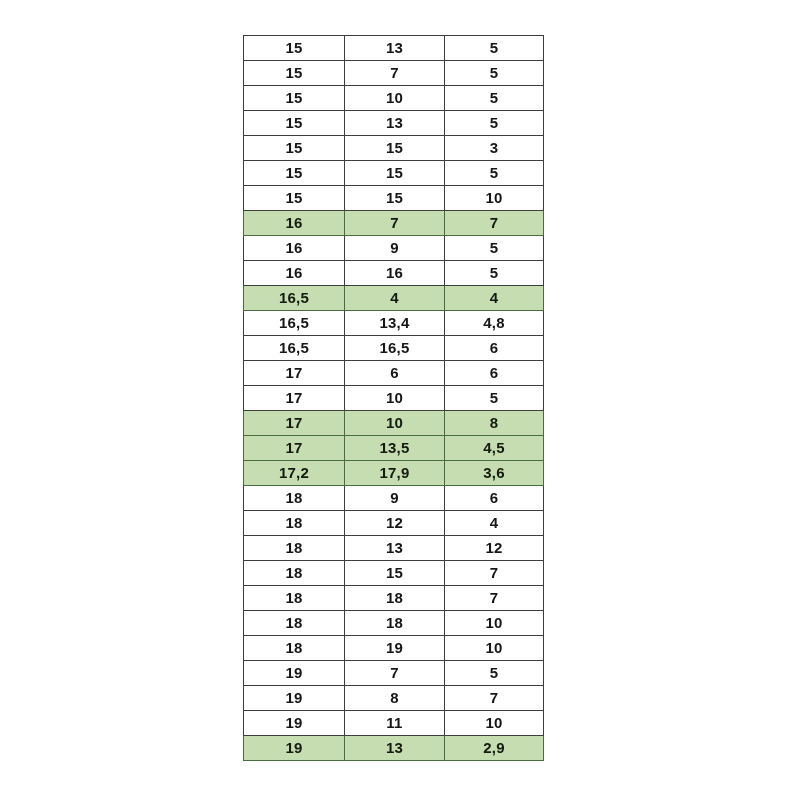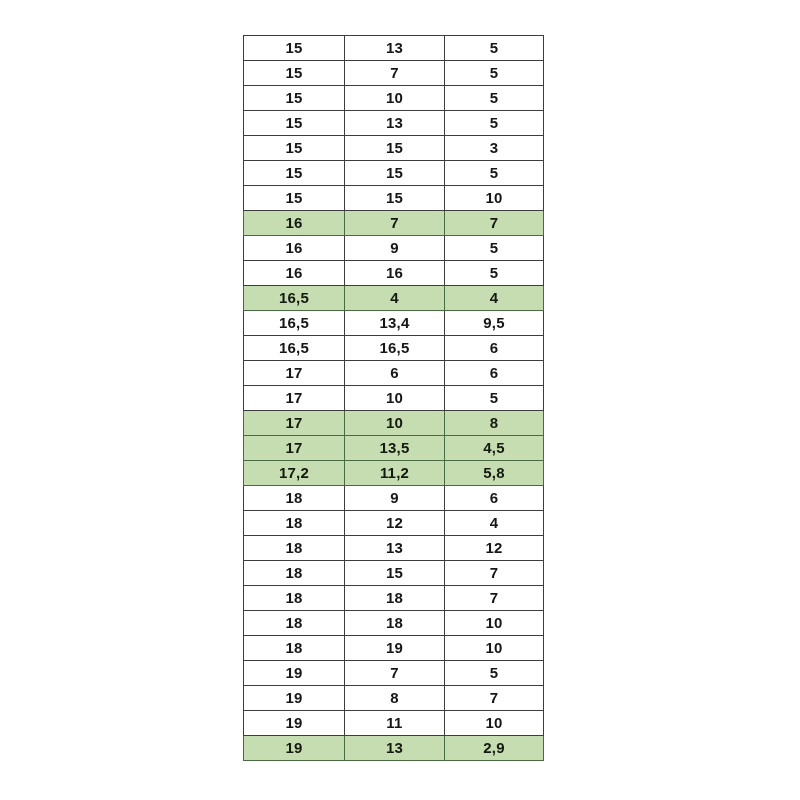--- a/index.html
+++ b/index.html
@@ -127,21 +127,21 @@
             <td>5</td>
           </tr>
           <tr class="row-highlight">
             <td>16,5</td>
             <td>4</td>
             <td>4</td>
           </tr>
           <tr>
             <td>16,5</td>
             <td>13,4</td>
-            <td>9,5</td>
+            <td>4,8</td>
           </tr>
           <tr>
             <td>16,5</td>
             <td>16,5</td>
             <td>6</td>
           </tr>
           <tr>
             <td>17</td>
             <td>6</td>
             <td>6</td>
@@ -156,22 +156,22 @@
             <td>10</td>
             <td>8</td>
           </tr>
           <tr class="row-highlight">
             <td>17</td>
             <td>13,5</td>
             <td>4,5</td>
           </tr>
           <tr class="row-highlight">
             <td>17,2</td>
-            <td>11,2</td>
-            <td>5,8</td>
+            <td>17,9</td>
+            <td>3,6</td>
           </tr>
           <tr>
             <td>18</td>
             <td>9</td>
             <td>6</td>
           </tr>
           <tr>
             <td>18</td>
             <td>12</td>
             <td>4</td>

